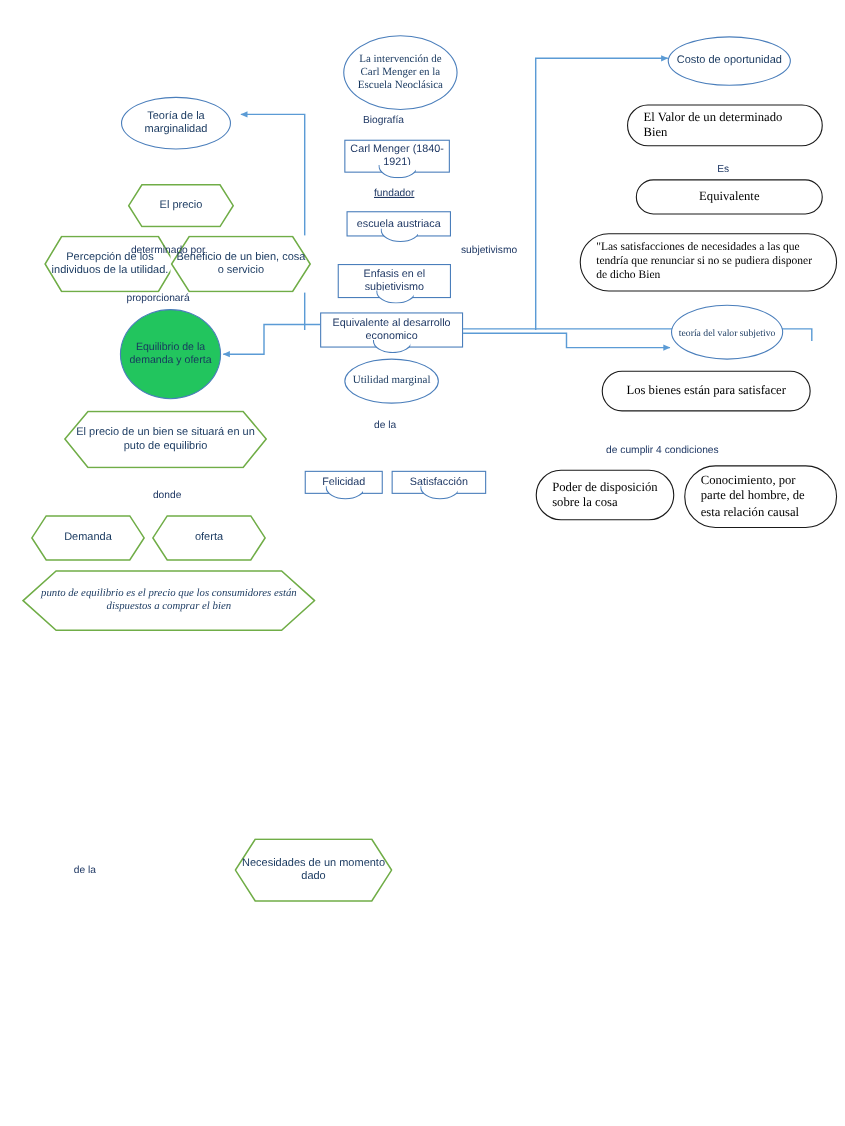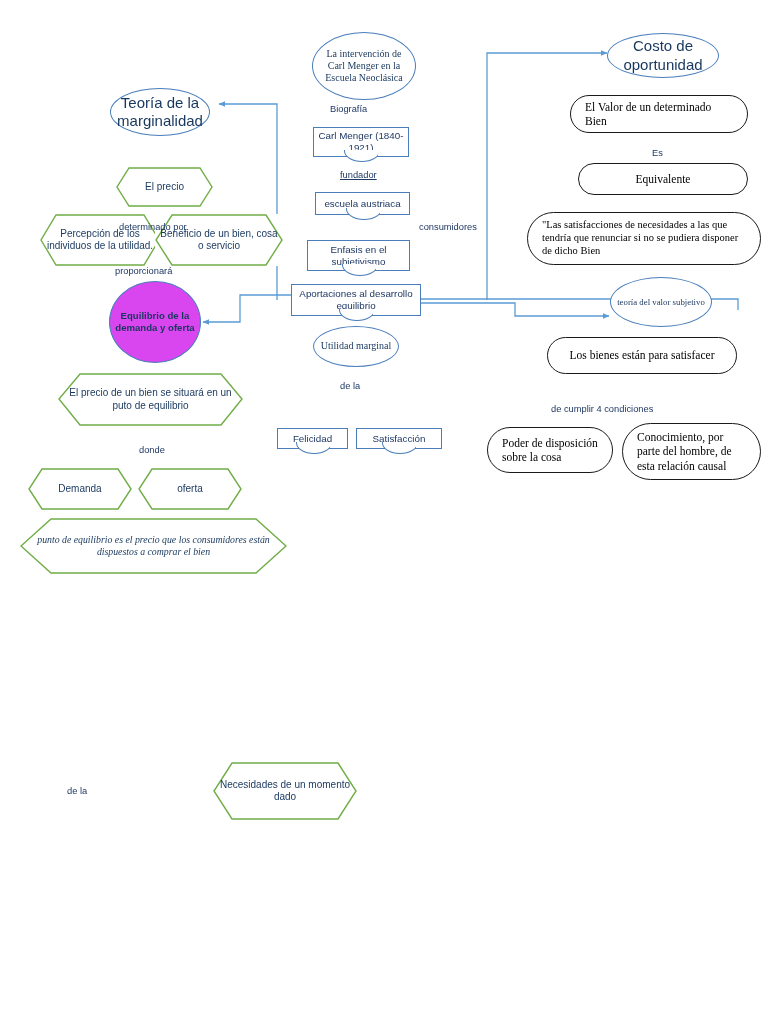--- a/index.html
+++ b/index.html
@@ -8,21 +8,21 @@
 
   #canvas{position:absolute;inset:0;width:768px;height:1024px;}
 
   .node{position:absolute;box-sizing:border-box;display:flex;
         align-items:center;justify-content:center;text-align:center;
         line-height:1.22;z-index:3;}
   .node span{display:block;width:100%;padding:0 4px;}
 
   
   .blue-ellipse{border:1.3px solid #4a7ebb;border-radius:50%;
-                font-size:15px;color:#17375e;background:#fff;}
+                font-size:10px;color:#17375e;background:#fff;}
   .blue-ellipse.serif{font-family:"Liberation Serif",serif;font-size:10px;}
 
   
   .banner{border:1.2px solid #4a7ebb;background:#fff;font-size:9.8px;
           color:#1f3864;}
   .banner .notch{position:absolute;left:50%;transform:translateX(-50%);
                  bottom:-6px;width:34px;height:12px;overflow:hidden;}
   .banner .notch::before{content:"";position:absolute;left:0;top:-10px;
                  width:34px;height:20px;border:1.2px solid #4a7ebb;
                  border-radius:50%;background:#fff;}
@@ -36,22 +36,22 @@
   .hexa span{position:relative;z-index:2;}
 
   
   .rounded{border:1.4px solid #1a1a1a;border-radius:999px;background:#fff;
            font-family:"Liberation Serif",serif;font-size:11.5px;color:#000;
            text-align:left;}
   .rounded.center{text-align:center;}
   .rounded span{padding:0 14px;}
 
   
-  .blue-circle{border:1.3px solid #4a7ebb;border-radius:50%;background:#d946ef;
-               font-size:9.6px;color:#17375e;font-weight:bold;}
+  .blue-circle{border:1.3px solid #4a7ebb;border-radius:50%;background:#22c55e;
+               font-size:9.6px;color:#17375e;}
 
   
   .link-label{position:absolute;font-size:9.3px;color:#1f3864;
               white-space:nowrap;z-index:4;background:transparent;}
 </style>
 </head>
 <body>
 
 <svg id="canvas" viewBox="0 0 768 1024" xmlns="http://www.w3.org/2000/svg">
   <defs>
@@ -84,29 +84,29 @@
   <i class="notch"></i>
 </div>
 
 <div class="link-label" style="left:340px;top:170px;text-decoration:underline;">fundador</div>
 
 <div class="node banner" style="left:315px;top:192px;width:95px;height:23px;">
   <span>escuela austriaca</span>
   <i class="notch"></i>
 </div>
 
-<div class="link-label" style="left:419px;top:222px;">consumidores</div>
+<div class="link-label" style="left:419px;top:222px;">subjetivismo</div>
 
 <div class="node banner" style="left:307px;top:240px;width:103px;height:31px;">
   <span>Enfasis en el subjetivismo</span>
   <i class="notch"></i>
 </div>
 
 <div class="node banner" style="left:291px;top:284px;width:130px;height:32px;z-index:5;">
-  <span>Aportaciones al desarrollo equilibrio</span>
+  <span>Equivalente al desarrollo economico</span>
   <i class="notch"></i>
 </div>
 
 <div class="node blue-ellipse serif" style="left:313px;top:326px;width:86px;height:41px;">
   <span>Utilidad marginal</span>
 </div>
 
 <div class="link-label" style="left:340px;top:381px;">de la</div>
 
 <div class="node banner" style="left:277px;top:428px;width:71px;height:21px;">

